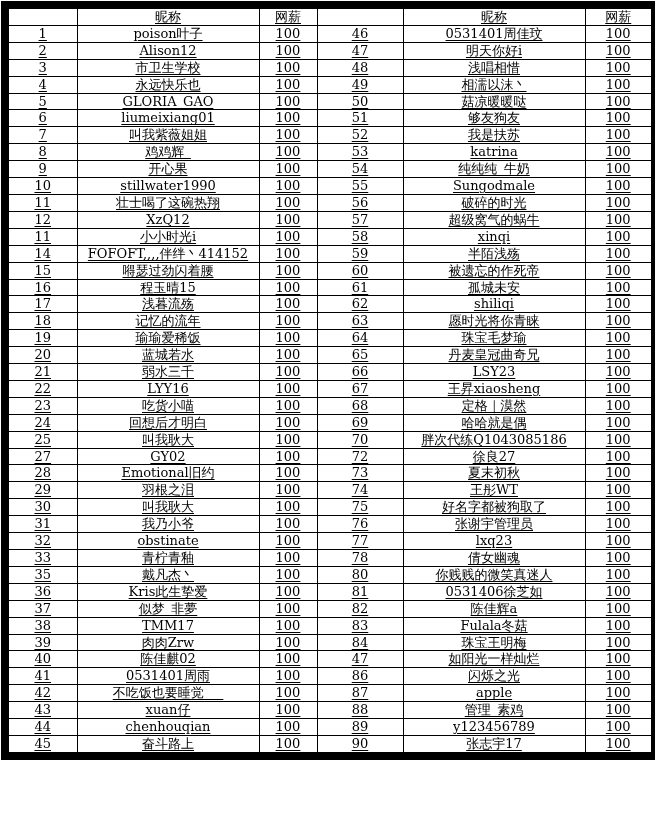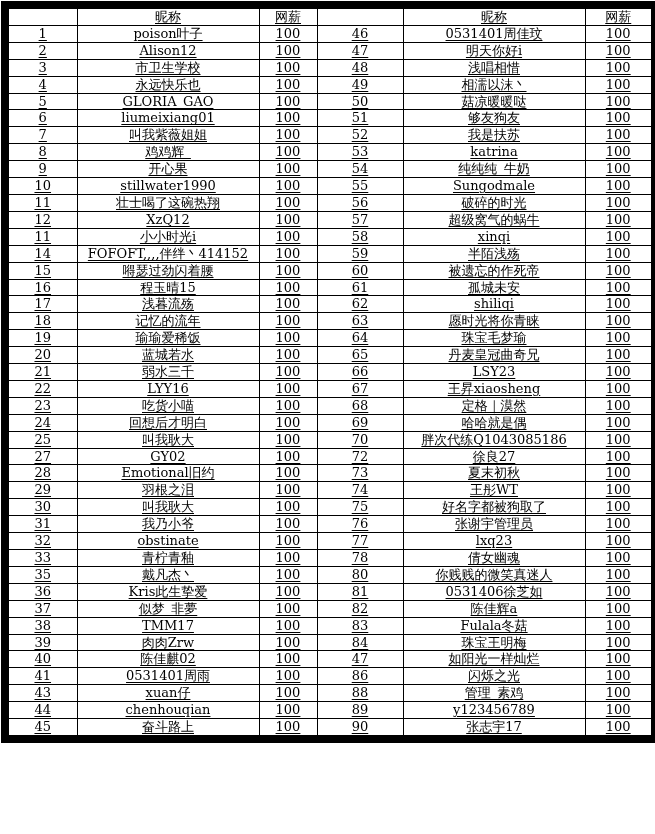--- a/index.html
+++ b/index.html
@@ -377,20 +377,28 @@
         </tr>
         <tr>
           <td>41</td>
           <td>0531401周雨</td>
           <td>100</td>
           <td>86</td>
           <td>闪烁之光</td>
           <td>100</td>
         </tr>
         <tr>
+          <td>42</td>
+          <td>不吃饭也要睡觉___</td>
+          <td>100</td>
+          <td>87</td>
+          <td>apple</td>
+          <td>100</td>
+        </tr>
+        <tr>
           <td>43</td>
           <td>xuan仔</td>
           <td>100</td>
           <td>88</td>
           <td>管理_素鸡</td>
           <td>100</td>
         </tr>
         <tr>
           <td>44</td>
           <td>chenhouqian</td>

